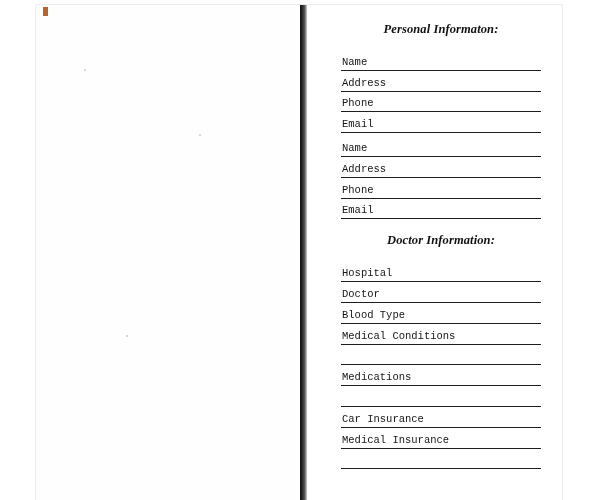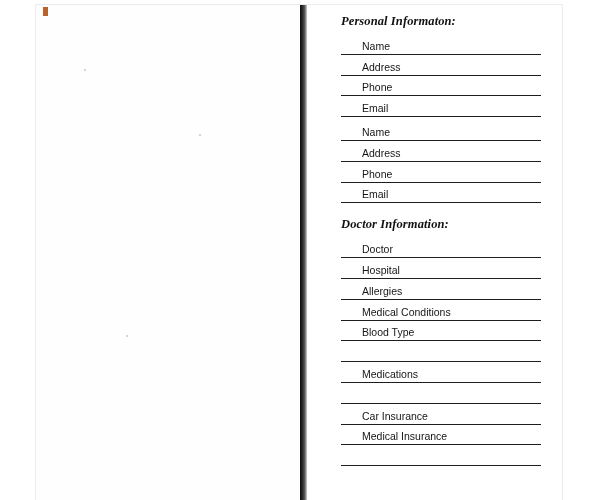--- a/index.html
+++ b/index.html
@@ -104,23 +104,23 @@
     top: 9px;
     width: 200px;
   }
 
   .section-title {
     font-family: "Liberation Serif", serif;
     font-weight: bold;
     font-style: italic;
     font-size: 12.5px;
     color: #111;
-    text-align: left;
+    text-align: center;
     letter-spacing: 0.1px;
-    margin: 0;
+    margin: 8px;
     padding: 0;
     line-height: 15px;
   }
 
   .section-title.spaced {
     margin-top: 12px;
   }
   .section-title.spaced-lg {
     margin-top: 14px;
   }
@@ -139,26 +139,25 @@
   }
 
   .field.blank {
     height: 20.8px;
   }
 
   .field-label {
     position: absolute;
     left: 1px;
     bottom: 2px;
-    font-family: Liberation Sans, sans-serif;
+    font-family: Liberation Mono, monospace;
     font-size: 10.5px;
     color: #151515;
     line-height: 12px;
     white-space: nowrap;
-    margin-left: 20px;
   }
 
   .title-gap-sm { height: 5px; }
   .title-gap-xs { height: 3px; }
 </style>
 </head>
 <body>
 
 <div class="page">
 
@@ -210,33 +209,30 @@
           </li>
           <li class="field">
             <span class="field-label">Email</span>
           </li>
         </ul>
 
         <h2 class="section-title spaced-lg">Doctor Information:</h2>
         <div class="title-gap-sm"></div>
         <ul class="field-list">
           <li class="field">
+            <span class="field-label">Hospital</span>
+          </li>
+          <li class="field">
             <span class="field-label">Doctor</span>
           </li>
           <li class="field">
-            <span class="field-label">Hospital</span>
-          </li>
-          <li class="field">
-            <span class="field-label">Allergies</span>
+            <span class="field-label">Blood Type</span>
           </li>
           <li class="field">
             <span class="field-label">Medical Conditions</span>
-          </li>
-          <li class="field">
-            <span class="field-label">Blood Type</span>
           </li>
           <li class="field blank">
             <span class="field-label"></span>
           </li>
           <li class="field">
             <span class="field-label">Medications</span>
           </li>
           <li class="field blank">
             <span class="field-label"></span>
           </li>

